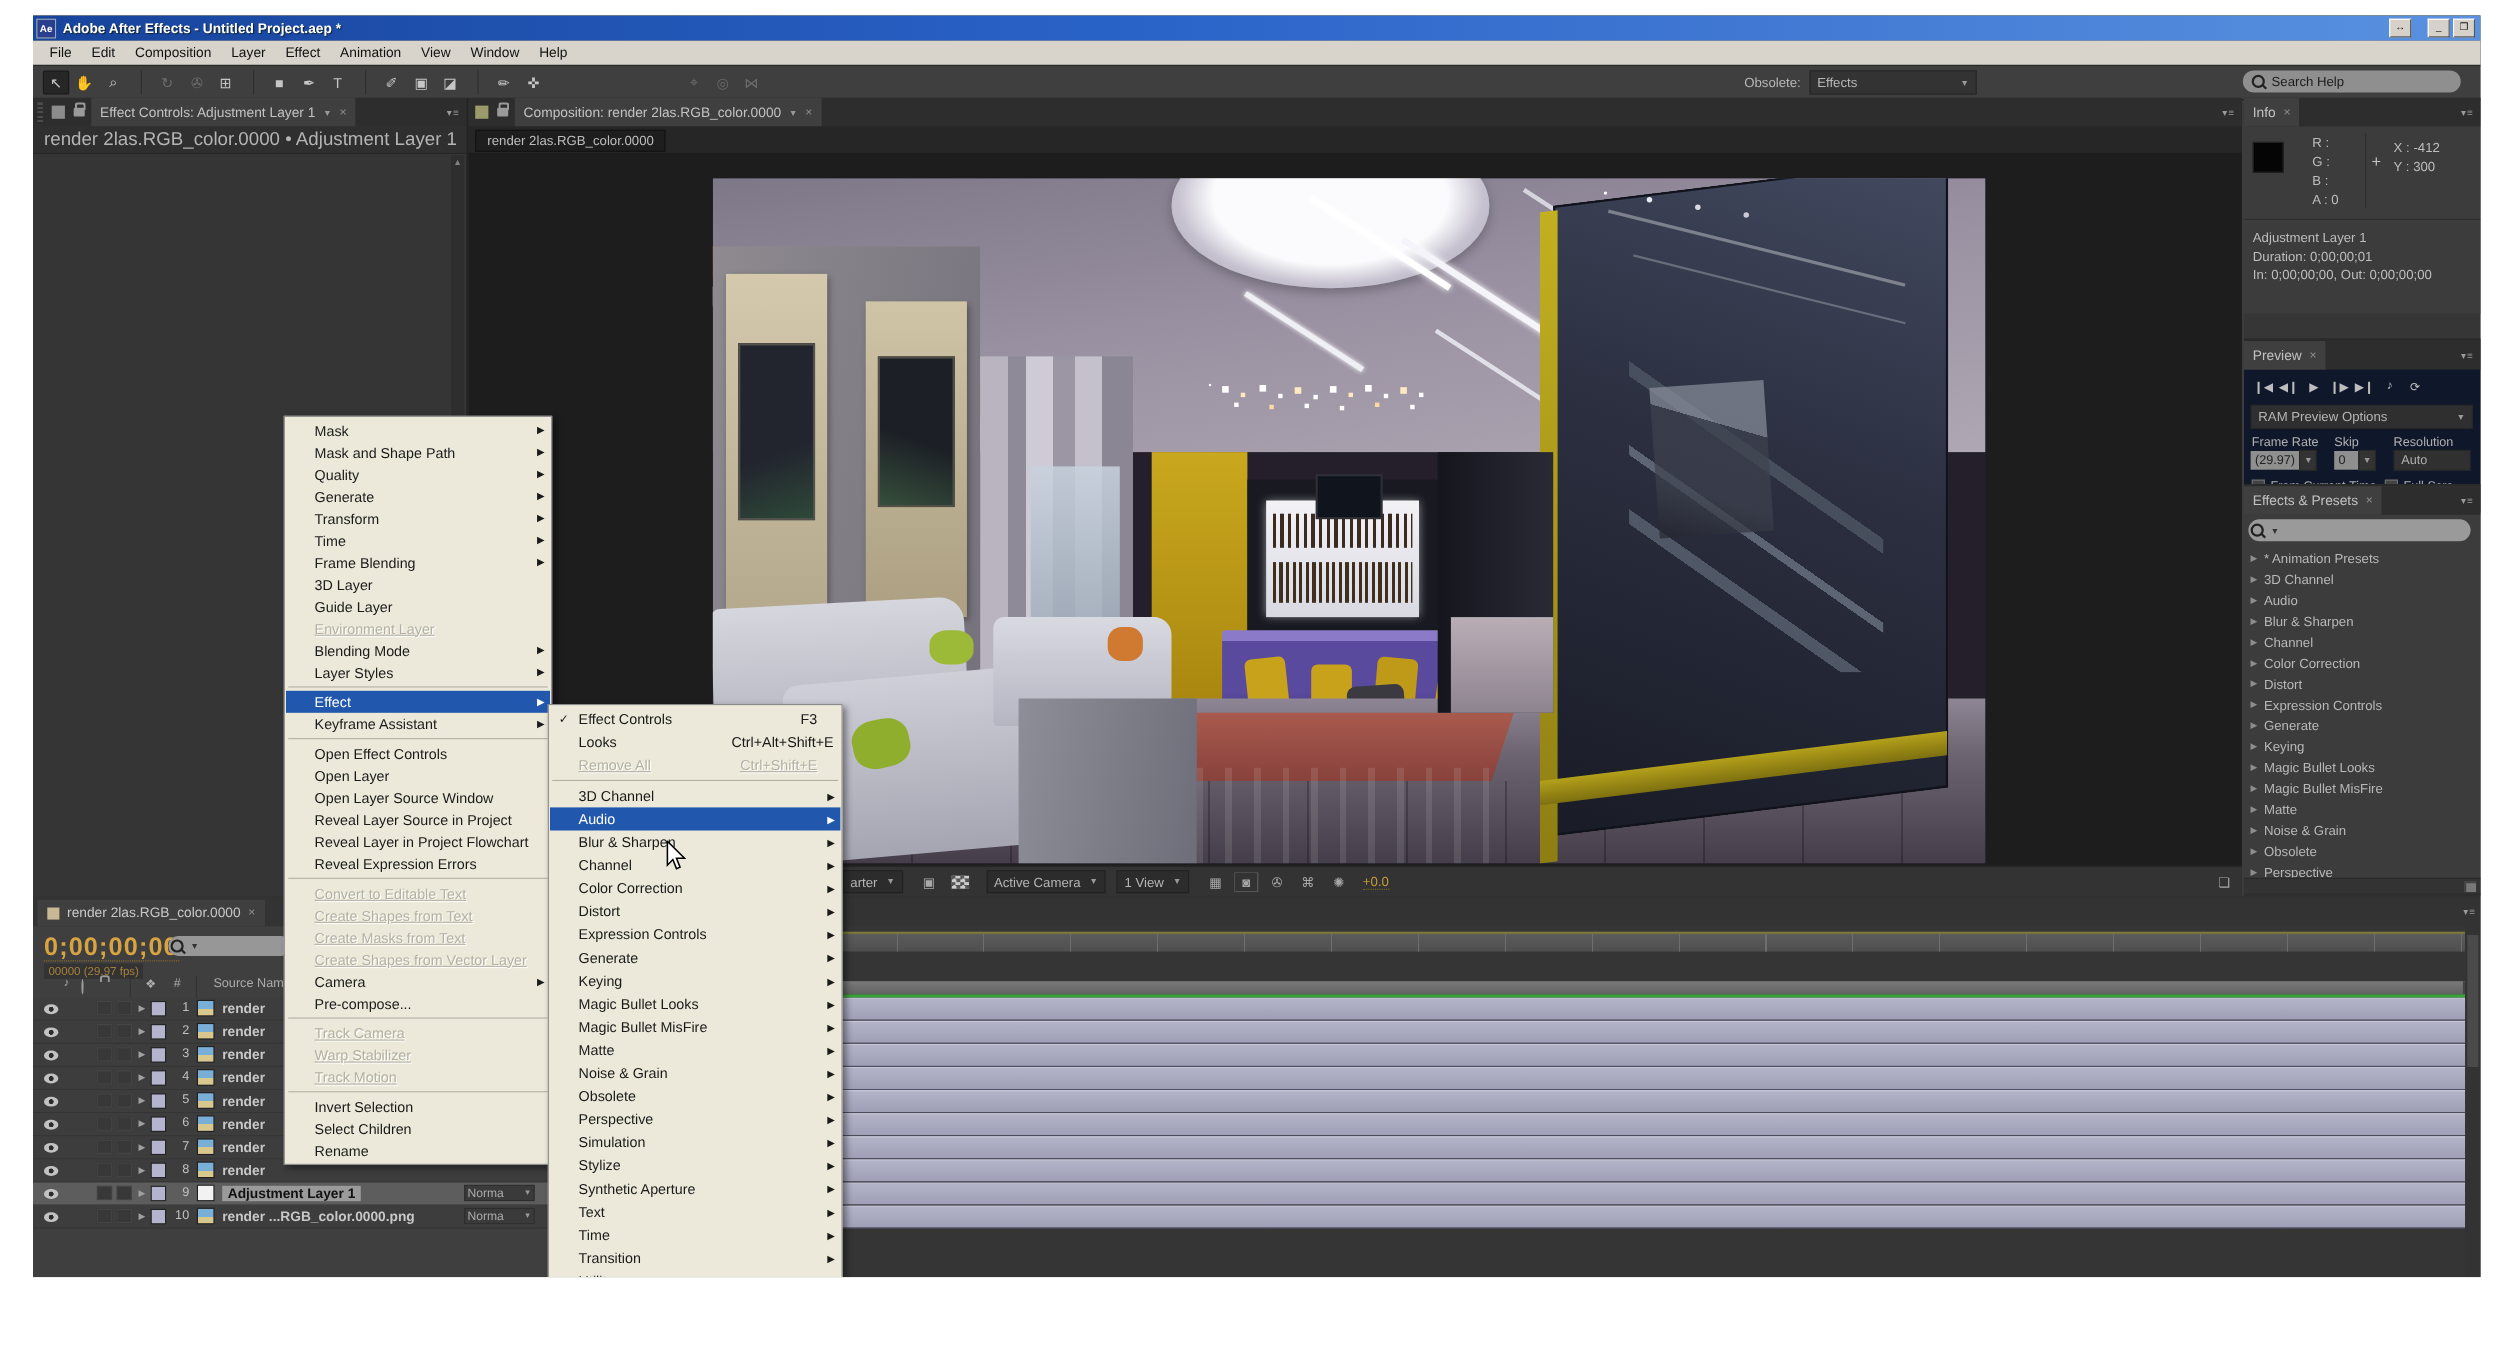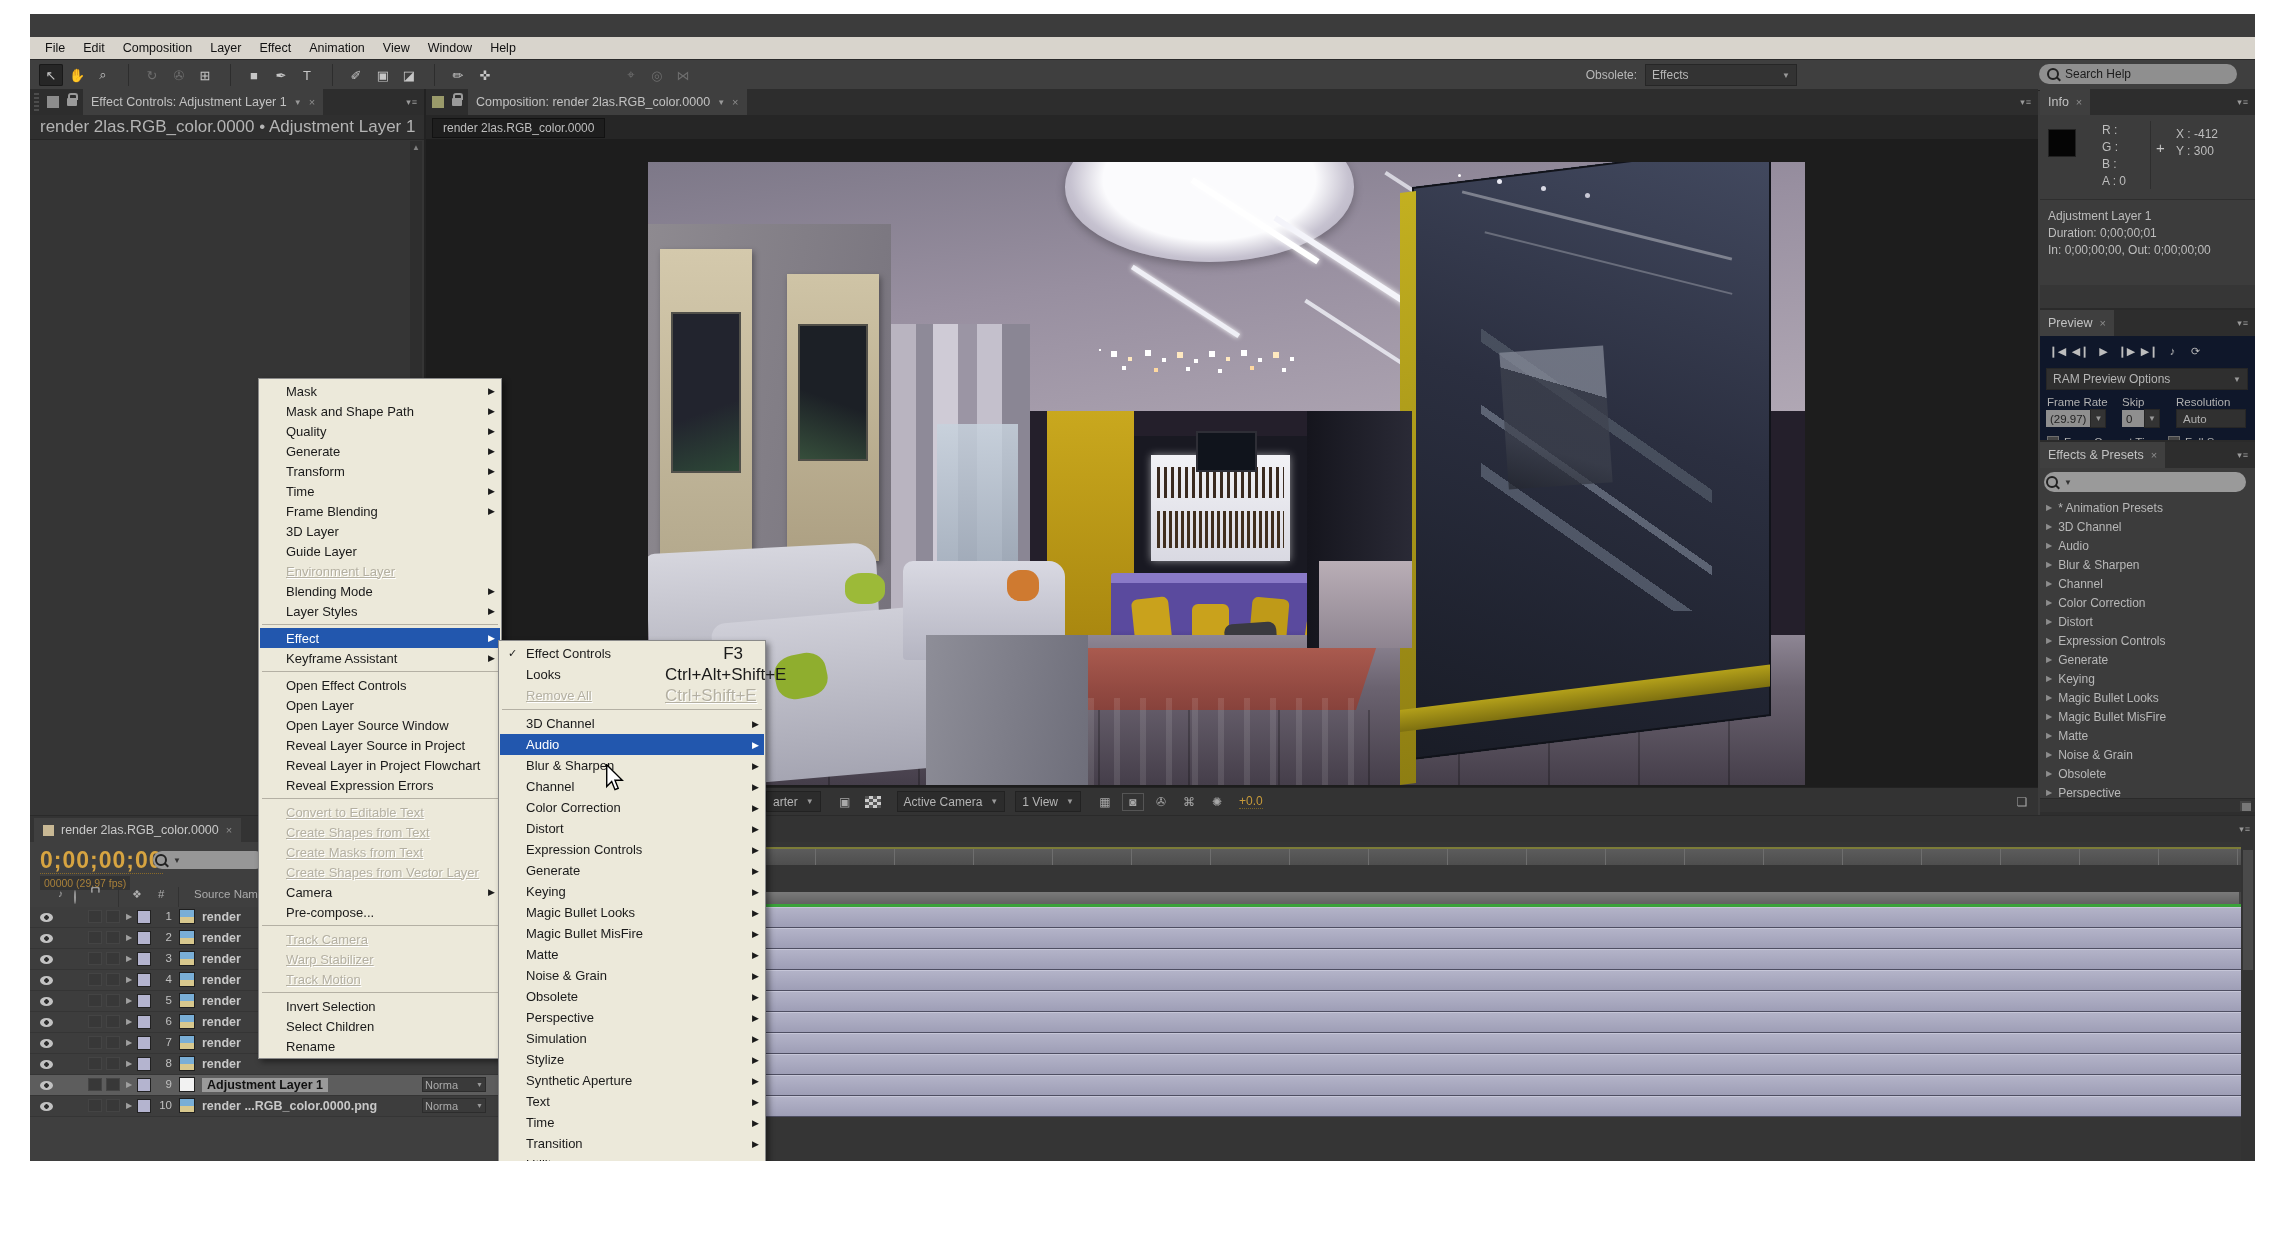--- a/index.html
+++ b/index.html
@@ -169,37 +169,46 @@
   
   .menu{position:absolute;background:#ece9da;border:1px solid #8a8a8a;box-shadow:3px 3px 6px rgba(0,0,0,.45);
         padding:2px 1px;z-index:50;}
   .menu1{left:228px;top:364px;width:240px;}
   .menu2{left:468px;top:626px;width:264px;}
   .mi{position:relative;height:20px;display:flex;align-items:center;padding:0 5px 0 26px;font-size:13px;color:#1a1a1a;}
   .menu2 .mi{height:21px;}
   .mi-check{position:absolute;left:8px;font-size:11px;display:none;}
   .mi.checked .mi-check{display:block;}
   .mi-right{margin-left:auto;display:flex;align-items:center;}
-  .mi-short{font-size:17px;margin-right:4px;padding-left:33px;}
+  .mi-short{font-size:13px;margin-right:4px;padding-left:33px;}
   .mi-short:empty{display:none;}
   .mi-arrow{width:12px;text-align:right;font-size:9px;visibility:hidden;}
   .mi.submenu .mi-arrow{visibility:visible;}
   .mi.highlighted{background:#2257ae;color:#fff;}
   .mi.disabled{color:#b4b0a2;text-shadow:1px 1px 0 #fff;text-decoration:underline;}
   .mi.separator{height:1px;background:#b4b0a4;margin:3px 2px;padding:0;}
   .menu2 .mi-label{flex:0 0 auto;width:106px;white-space:nowrap;}
   .menu1 .mi-label{white-space:nowrap;}
   .cursor-arrow{position:absolute;left:575px;top:750px;z-index:70;}
 </style>
 </head>
 <body>
 
 <div class="screen">
 <div class="app">
 
+  <div class="titlebar">
+    <div class="appicon">Ae</div>
+    <div class="apptitle">Adobe After Effects - Untitled Project.aep *</div>
+    <div class="winbtns">
+      <div class="wbtn gap">↔</div>
+      <div class="wbtn">_</div>
+      <div class="wbtn">❐</div>
+    </div>
+  </div>
 
   <div class="menubar">
 
   <span class="mb">File</span>
         <span class="mb">Edit</span>
         <span class="mb">Composition</span>
         <span class="mb">Layer</span>
         <span class="mb">Effect</span>
         <span class="mb">Animation</span>
         <span class="mb">View</span>

